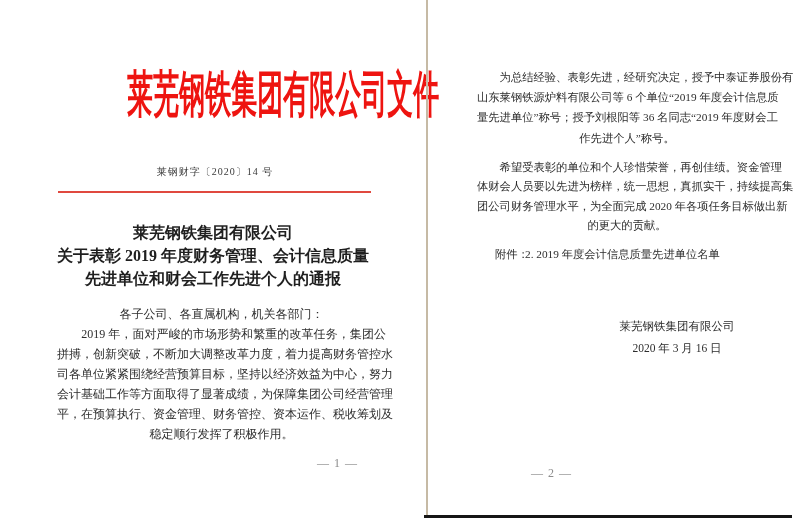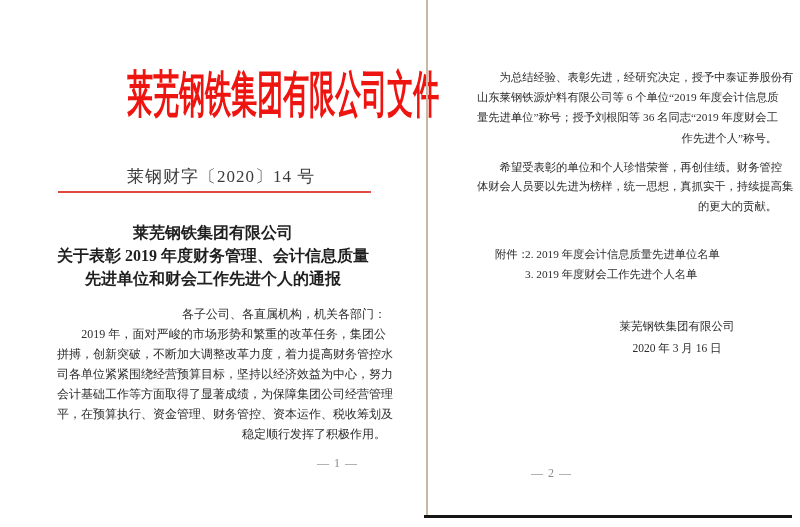--- a/index.html
+++ b/index.html
@@ -19,39 +19,39 @@
 
   
   .masthead {
     position: absolute; left: 48px; top: 66px; width: 330px;
     font-size: 50px; line-height: 56px; font-weight: bold;
     color: var(--masthead-red, #ee1410);
     text-align: center; white-space: nowrap;
     transform: scaleX(0.52); transform-origin: 50% 50%;
   }
   .doc-number {
-    position: absolute; left: 56px; top: 165px; width: 330px;
-    font-size: 17px; text-align: center; color: #3a3a3a;
+    position: absolute; left: 50px; top: 165px; width: 330px;
+    font-size: 10px; text-align: center; color: #3a3a3a;
     letter-spacing: 1px;
   }
   .red-rule {
     position: absolute; left: 58px; top: 191px; width: 313px; height: 2px;
     background: var(--rule-red, #e0493f);
   }
   .doc-title {
     position: absolute; left: 40px; top: 221px; width: 346px;
     font-size: 16px; line-height: 23px; font-weight: bold;
     color: #1f1f1f; text-align: center; white-space: nowrap;
   }
   .body-block {
     position: absolute; left: 57px; top: 304px; width: 329px;
     font-size: 12px; line-height: 20px; color: var(--ink, #2d2d2d);
   }
   .jline { text-align: justify; text-align-last: justify; white-space: nowrap; }
-  .nline { text-align: right; white-space: nowrap; }
+  .nline { text-align: center; white-space: nowrap; }
   .pagenum {
     position: absolute; font-size: 12px; color: var(--muted, #8c8c8c);
     letter-spacing: 1px; white-space: nowrap;
   }
   .pagenum-1 { left: 57px; top: 456px; width: 329px; text-align: right; padding-right: 28px; }
 
   
   .edge-vline {
     position: absolute; left: -1px; top: 0; width: 2px; height: 517px;
     background: var(--edge-tan, #c6baa5);
@@ -109,30 +109,30 @@
 
     <div class="p2-content">
       <div class="para para-1">
         <div class="jline">　　为总结经验、表彰先进，经研究决定，授予中泰证券股份有</div>
         <div class="jline">山东莱钢铁源炉料有限公司等 6 个单位“2019 年度会计信息质</div>
         <div class="jline">量先进单位”称号；授予刘根阳等 36 名同志“2019 年度财会工</div>
         <div class="nline">作先进个人”称号。</div>
       </div>
 
       <div class="para para-2">
-        <div class="jline">　　希望受表彰的单位和个人珍惜荣誉，再创佳绩。财务管控</div>
+        <div class="jline">　　希望受表彰的单位和个人珍惜荣誉，再创佳绩。资金管理</div>
         <div class="jline">体财会人员要以先进为榜样，统一思想，真抓实干，持续提高集</div>
+        <div class="jline">团公司财务管理水平，为全面完成 2020 年各项任务目标做出新</div>
         <div class="nline">的更大的贡献。</div>
       </div>
 
       <div class="attach">
         <div class="attach-label">附件：</div>
         <div class="attach-items">
           <div>2. 2019 年度会计信息质量先进单位名单</div>
-          <div>3. 2019 年度财会工作先进个人名单</div>
         </div>
       </div>
 
       <div class="signature">
         <div>莱芜钢铁集团有限公司</div>
         <div>2020 年 3 月 16 日</div>
       </div>
 
       <div class="pagenum pagenum-2">— 2 —</div>
     </div>

